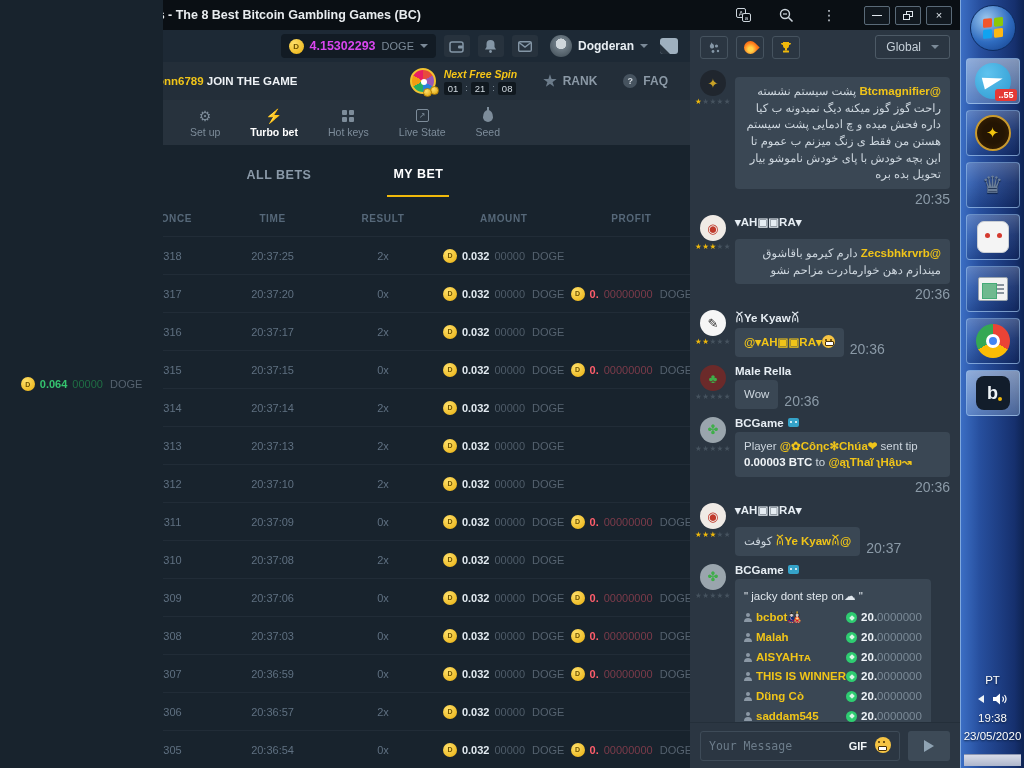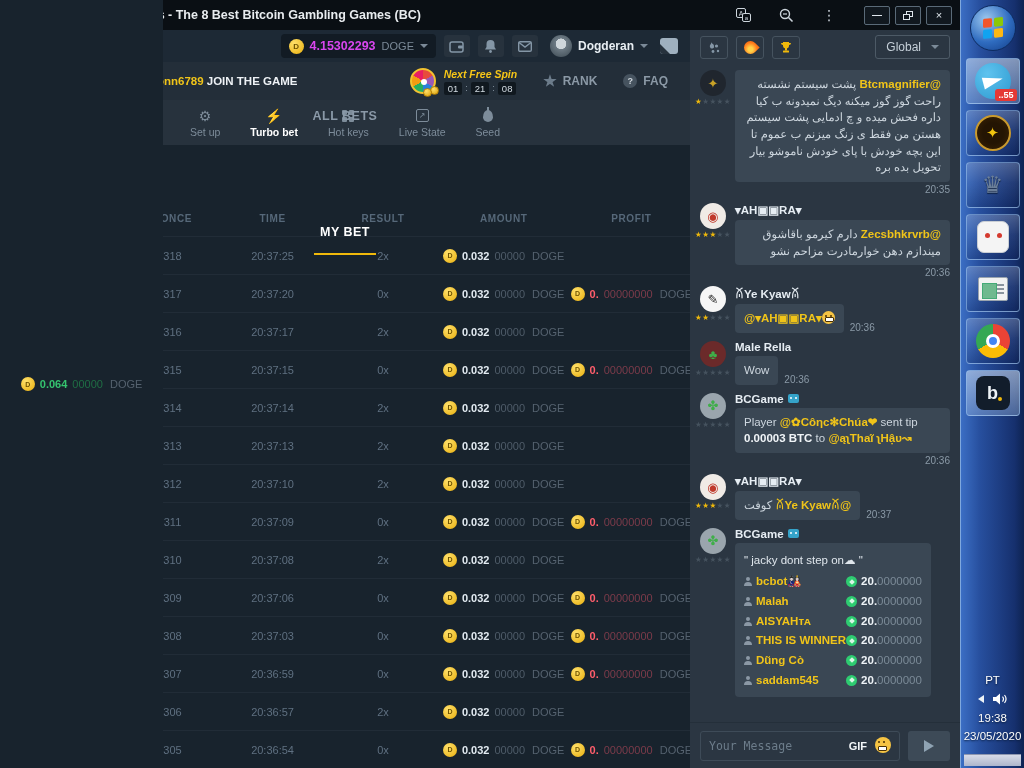--- a/index.html
+++ b/index.html
@@ -83,21 +83,21 @@
   .tool .tic { height:16px; display:flex; align-items:center; justify-content:center; font-size:14px; line-height:16px; }
   .tool.active .tic { color:#fff; }
   .ic-keys { display:grid; grid-template-columns:5px 5px; gap:2px; }
   .ic-keys i { width:5px; height:5px; background:#7d8c9a; border-radius:1px; display:block; }
   .ic-chartbox { width:13px; height:13px; border:1.5px solid #7d8c9a; border-radius:2px; font-size:8px;
     display:flex; align-items:center; justify-content:center; color:#7d8c9a; }
   .ic-seed { width:10px; height:12px; border-radius:50% 50% 50% 50%/60% 60% 40% 40%; background:#7d8c9a; position:relative; }
   .ic-seed:after { content:""; position:absolute; top:-3px; left:4px; width:2px; height:4px; background:#7d8c9a; }
 
   
-  .bettabs { height:55px; display:flex; align-items:center; justify-content:center; gap:70px; background:#18232d;flex-direction:column; }
+  .bettabs { height:55px; display:flex; align-items:center; justify-content:center; gap:70px; background:#18232d; }
   .bettab { color:#8a99a8; font-size:12.5px; font-weight:bold; letter-spacing:.5px; padding:18px 6px 14px; cursor:pointer; }
   .bettab.active { color:#fff; border-bottom:2px solid #f0b90b; }
 
   
   .tbl { flex:1; display:flex; flex-direction:column; }
   .thead { height:36px; display:flex; align-items:center; }
   .thead span { color:#566879; font-size:10px; font-weight:bold; letter-spacing:.6px; text-align:center; }
   .trow { height:38px; display:flex; align-items:center; border-top:1px solid #212c37; }
   .c-hash { width:19%; } .c-nonce { width:12%; } .c-time { width:17%; } .c-res { width:15%; }
   .c-amt { width:20%; } .c-pft { width:17%; }
@@ -125,24 +125,24 @@
     font-size:13px; flex:none; }
   .stars { font-size:7.5px; letter-spacing:.5px; color:#46535f; white-space:nowrap; }
   .stars b { color:#f0b90b; font-weight:normal; }
   .mcol { flex:1; min-width:0; }
   .mname { color:#e6edf3; font-size:11.5px; font-weight:bold; margin-bottom:3px; display:flex; align-items:center; gap:4px; }
   .robot { width:11px; height:9px; background:#35a3c9; border-radius:2px; position:relative; display:inline-block; }
   .robot:before { content:""; position:absolute; left:2px; top:3px; width:2px; height:2px; background:#fff; border-radius:50%; }
   .robot:after { content:""; position:absolute; right:2px; top:3px; width:2px; height:2px; background:#fff; border-radius:50%; }
   .mline { display:flex; align-items:flex-end; gap:6px; }
   .bubble { background:#3a4754; border-radius:4px; padding:6px 9px; color:#cdd6de; font-size:11.5px; line-height:1.45; max-width:100%; }
-  .bubble.rtl { direction:rtl; text-align:right; }
+  .bubble.rtl { direction:rtl; text-align:right;margin-top:7px; }
   .mention { color:#f0c419; font-weight:bold; }
   .bubble b { color:#f0f4f7; }
-  .mtime { color:#8b9aa7; font-size:10px; flex:none; }
+  .mtime { color:#8b9aa7; font-size:14px; flex:none; }
   .mtime.below { display:block; text-align:right; margin-top:2px; }
   .face { width:13px; height:13px; border-radius:50%; background:#f6c443; display:inline-block; vertical-align:-2px; position:relative; }
   .face:before { content:""; position:absolute; left:3px; top:4px; width:2px; height:2px; border-radius:50%;
     background:#4a3206; box-shadow:5px 0 0 #4a3206; }
   .face:after { content:""; position:absolute; left:3px; bottom:2px; width:7px; height:3px; background:#fff;
     border:1px solid #4a3206; border-radius:1px; }
   
   .rain-quote { color:#dfe6ec; margin:3px 0 5px; }
   .rain-row { display:flex; align-items:center; margin:3px 0; }
   .person { width:8px; height:9px; position:relative; margin-right:4px; flex:none; }

